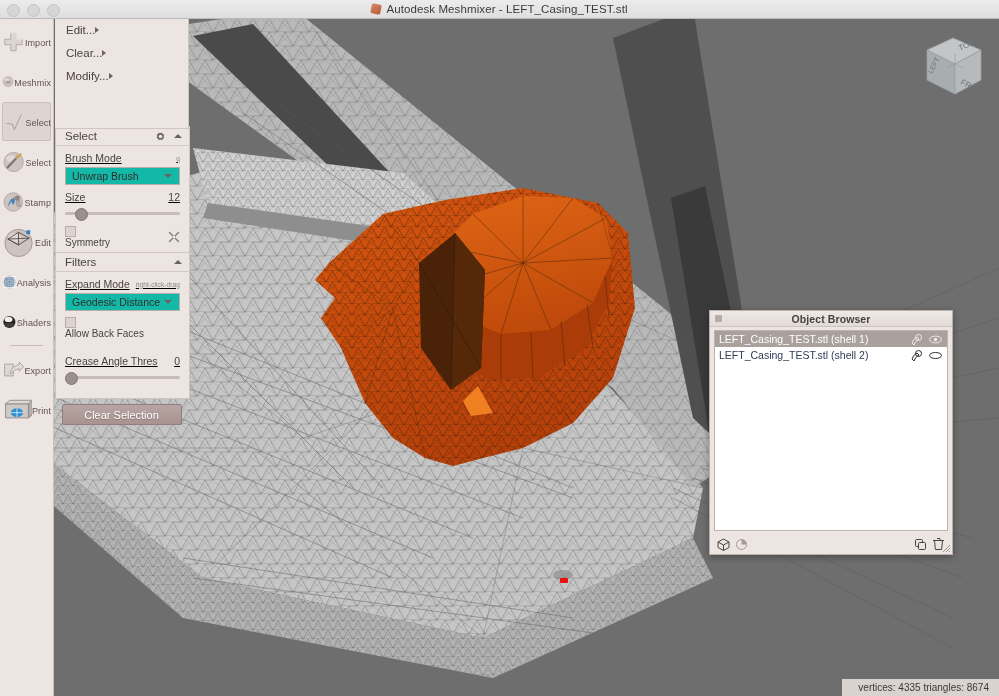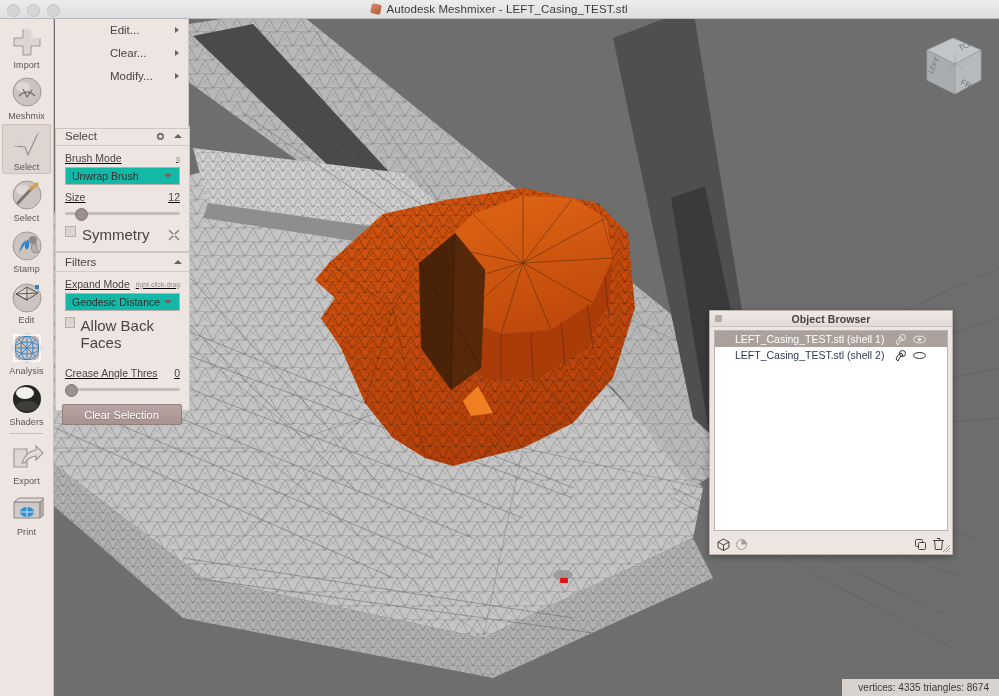--- a/index.html
+++ b/index.html
@@ -38,37 +38,37 @@
   .vp-svg{position:absolute;left:0;top:0;}
 
   
   .sidebar{
     position:absolute;left:0;top:18px;width:53px;height:678px;
     background:#ece5e2;border-right:1px solid #c9bfbb;
     display:flex;flex-direction:column;align-items:center;padding-top:4px;
     z-index:30;
   }
   .tool{
-    width:49px;display:flex;flex-direction:column;align-items:center;
+    width:49px;display:flex;flex-direction:row;align-items:center;
     padding:3px 0 2px;margin-bottom:1px;cursor:default;border-radius:3px;
   }
   .tool.active{background:#ded4d0;box-shadow:inset 0 0 0 1px #cdc0bb;}
   .tool .glyph{width:34px;height:34px;display:block;}
   .tool .lbl{font-size:9px;color:#5d5351;margin-top:1px;letter-spacing:.1px;}
   .tool-sep{width:33px;height:1px;background:#c9bdb9;margin:3px 0 4px;}
 
   
   .menu{
     position:absolute;left:55px;top:18px;width:133px;height:110px;
     background:#ece5e2;border-right:1px solid #cfc6c2;border-bottom:1px solid #cfc6c2;
     z-index:35;
   }
   .menu-item{
-    height:23px;display:flex;align-items:center;justify-content:space-between;
-    padding:0 9px 0 11px;font-size:11.5px;color:#4b4341;margin-left:44px;
+    height:23px;display:flex;align-items:center;
+    padding:0 9px 0 11px;font-size:11.5px;color:#4b4341;
   }
   .menu-arrow{
     width:0;height:0;border-left:4px solid #6b6260;
     border-top:3.5px solid transparent;border-bottom:3.5px solid transparent;
   }
 
   
   .panel{
     position:absolute;left:55px;width:133px;background:#ece5e2;
     border:1px solid #cfc6c2;z-index:34;
@@ -96,42 +96,42 @@
   }
   .select .dn{
     position:absolute;right:7px;top:6px;width:0;height:0;
     border-top:4px solid #6b6260;border-left:4px solid transparent;border-right:4px solid transparent;
   }
   .slider{position:relative;width:100%;height:14px;margin:3px 0 6px;}
   .slider .track{position:absolute;left:0;right:0;top:6px;height:3px;background:#c6bcb8;border-radius:2px;}
   .slider .knob{position:absolute;top:2px;width:11px;height:11px;border-radius:50%;background:#9b908c;border:1px solid #7f7572;}
   .cbrow{display:flex;align-items:center;justify-content:space-between;margin-top:2px;}
   .cb{width:9px;height:9px;background:#ddd4d0;border:1px solid #b7aeaa;display:inline-block;margin-right:6px;}
-  .cb-lbl{font-size:15px;color:#4b4341;display:flex;align-items:flex-start;}
+  .cb-lbl{font-size:10px;color:#4b4341;display:flex;align-items:flex-start;flex-direction:column;}
   .btn-clear{
     width:118px;height:19px;margin:0 auto;display:flex;align-items:center;justify-content:center;
     background:linear-gradient(180deg,#b8a4a2,#a89391);
     border:1px solid #8f7e7c;border-radius:2px;
     font-size:11px;color:#fff;text-shadow:0 1px 1px rgba(0,0,0,.25);
   }
 
   
   .objbrowser{
     position:absolute;left:709px;top:310px;width:242px;height:243px;
     background:#ece5e2;border:1px solid #b9b0ac;
     box-shadow:0 2px 7px rgba(0,0,0,.32);z-index:36;
   }
   .ob-head{
     height:15px;display:flex;align-items:center;justify-content:center;position:relative;
     background:linear-gradient(180deg,#efe9e6,#e2dad7);border-bottom:1px solid #cdc4c0;
   }
   .ob-title{font-size:10.5px;color:#474140;font-weight:bold;letter-spacing:.1px;}
   .ob-close{position:absolute;left:5px;top:4px;width:7px;height:7px;background:#b5aca8;border-radius:1px;}
   .ob-list{position:absolute;left:4px;top:19px;width:232px;height:199px;background:#fff;border:1px solid #bdb4b0;overflow:hidden;}
-  .ob-row{height:16px;display:flex;align-items:center;padding:0 20px;font-size:10.5px;color:#2d3a55;position:relative;}
+  .ob-row{height:16px;display:flex;align-items:center;padding:0 4px;font-size:10.5px;color:#2d3a55;position:relative;}
   .ob-row.sel{background:#aaa09c;color:#fff;}
   .ob-row .nm{flex:1;}
   .ob-ico{width:15px;height:13px;margin-left:4px;}
   .ob-foot{position:absolute;left:0;bottom:0;width:242px;height:20px;display:flex;align-items:center;padding:0 7px;box-sizing:border-box;justify-content:space-between;}
   .ob-foot .grp{display:flex;align-items:center;gap:5px;}
   .ob-resize{position:absolute;right:1px;bottom:1px;width:9px;height:9px;}
 
   
   .statusbar{
     position:absolute;right:0;bottom:0;height:17px;

